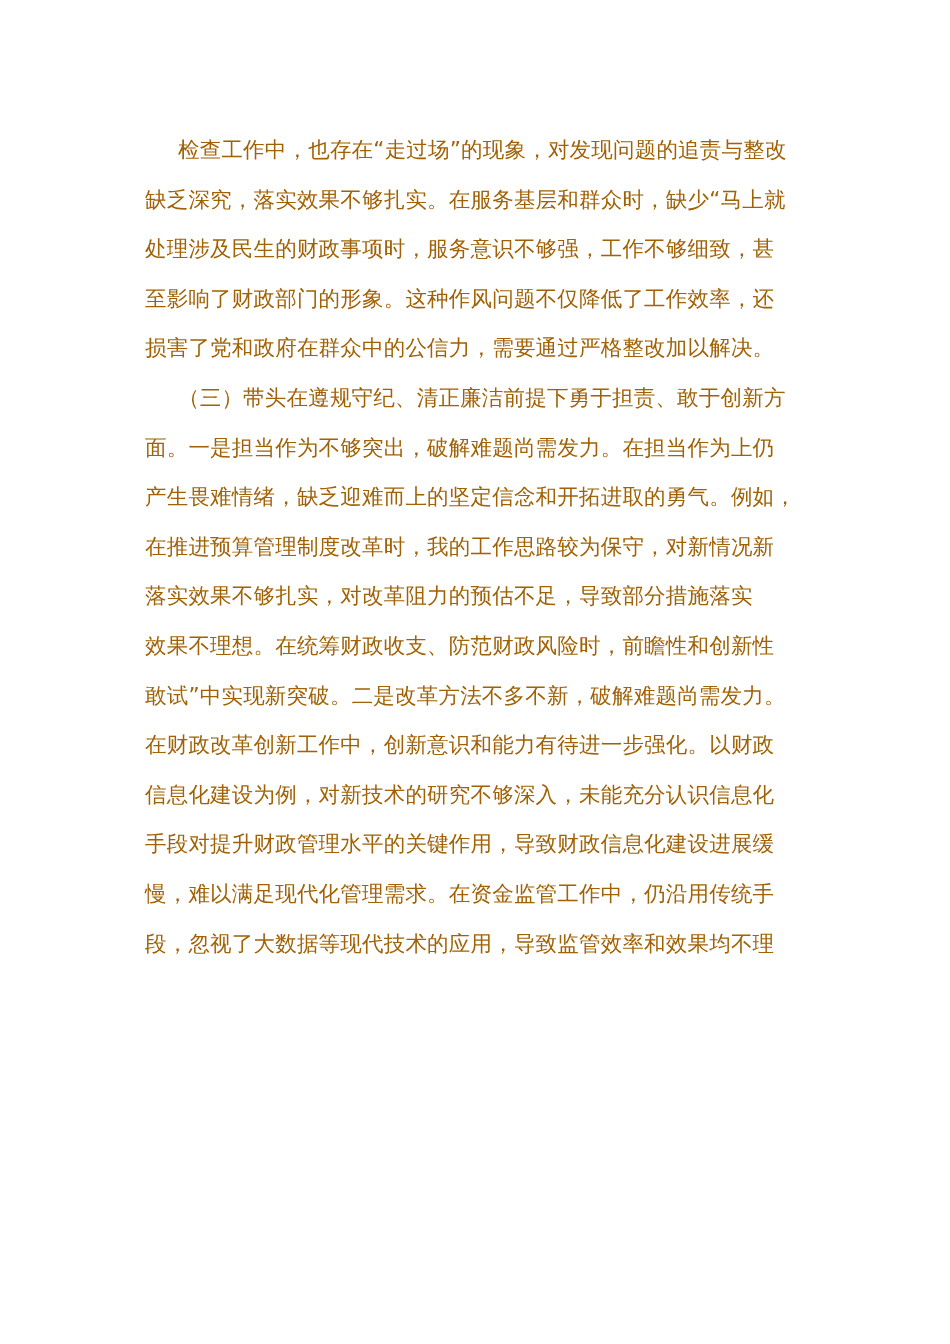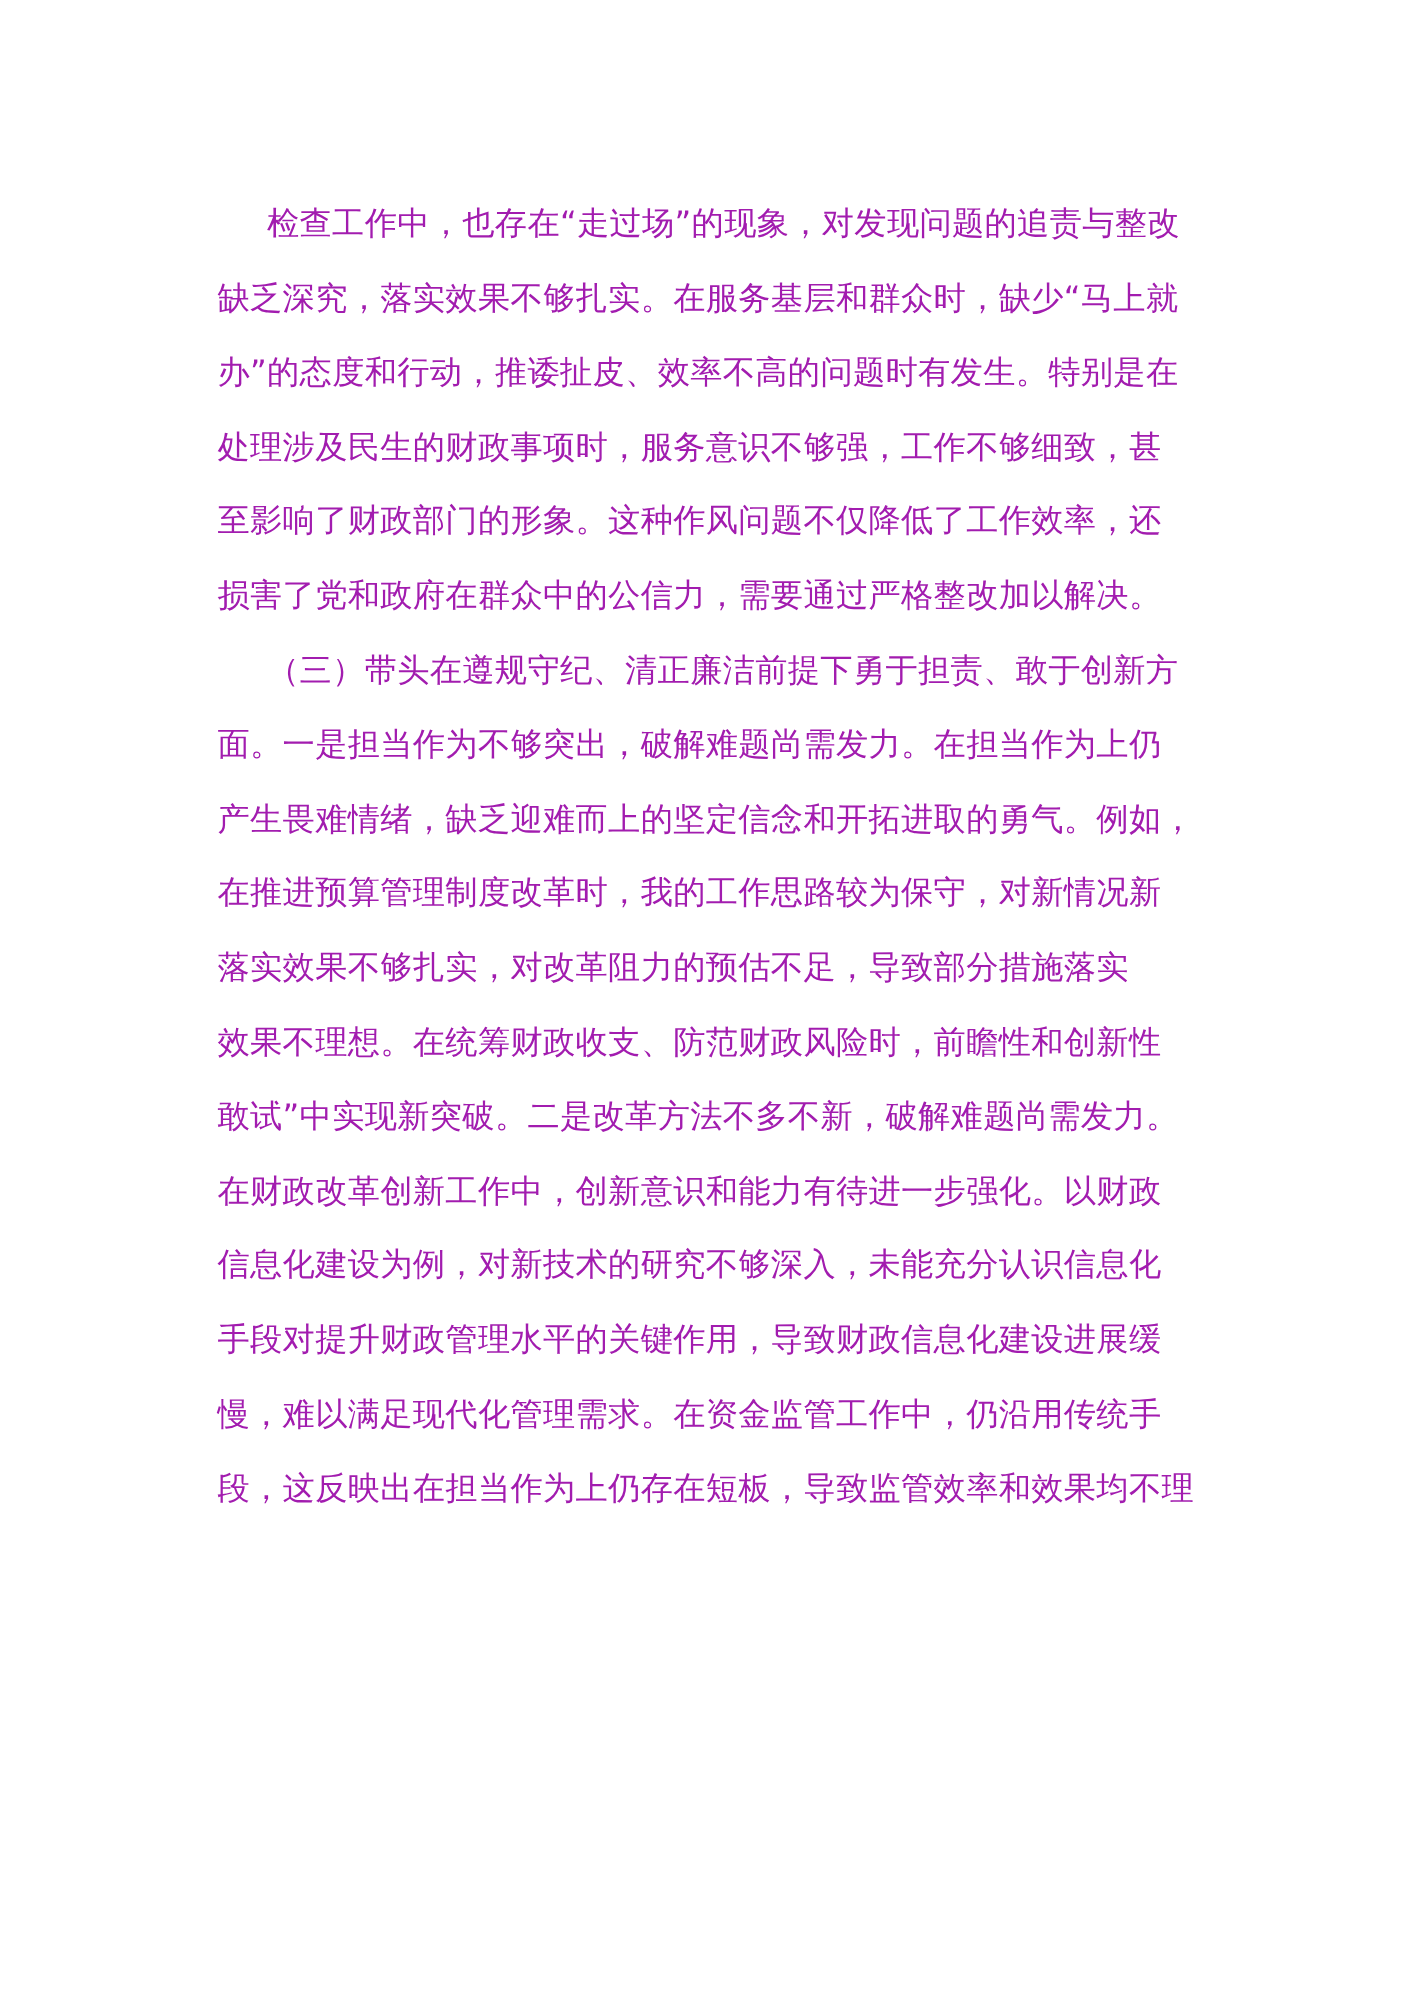--- a/index.html
+++ b/index.html
@@ -3,50 +3,49 @@
 <meta charset="utf-8">
 <style>
   html, body { margin: 0; padding: 0; background: #ffffff; }
   body { width: 950px; height: 1344px; position: relative; overflow: hidden; }
   .page {
     position: absolute;
     left: 145px;
     top: 132px;
     width: 665px;
     font-family: "DejaVu Sans", "Liberation Sans", sans-serif;
-    color: #a21caf;
+    color: #a16207;
     font-size: 21.5px;
     letter-spacing: 0.2px;
   }
   .line {
     height: 49.6px;
     line-height: 36px;
     white-space: nowrap;
   }
   .indent { padding-left: 33px; }
 </style>
 </head>
 <body>
 
 <div class="page">
   <div>
     <div class="line indent">检查工作中，也存在“走过场”的现象，对发现问题的追责与整改</div>
     <div class="line">缺乏深究，落实效果不够扎实。在服务基层和群众时，缺少“马上就</div>
-    <div class="line">办”的态度和行动，推诿扯皮、效率不高的问题时有发生。特别是在</div>
     <div class="line">处理涉及民生的财政事项时，服务意识不够强，工作不够细致，甚</div>
     <div class="line">至影响了财政部门的形象。这种作风问题不仅降低了工作效率，还</div>
     <div class="line">损害了党和政府在群众中的公信力，需要通过严格整改加以解决。</div>
   </div>
   <div>
     <div class="line indent">（三）带头在遵规守纪、清正廉洁前提下勇于担责、敢于创新方</div>
     <div class="line">面。一是担当作为不够突出，破解难题尚需发力。在担当作为上仍</div>
     <div class="line">产生畏难情绪，缺乏迎难而上的坚定信念和开拓进取的勇气。例如，</div>
     <div class="line">在推进预算管理制度改革时，我的工作思路较为保守，对新情况新</div>
     <div class="line">落实效果不够扎实，对改革阻力的预估不足，导致部分措施落实</div>
     <div class="line">效果不理想。在统筹财政收支、防范财政风险时，前瞻性和创新性</div>
     <div class="line">敢试”中实现新突破。二是改革方法不多不新，破解难题尚需发力。</div>
     <div class="line">在财政改革创新工作中，创新意识和能力有待进一步强化。以财政</div>
     <div class="line">信息化建设为例，对新技术的研究不够深入，未能充分认识信息化</div>
     <div class="line">手段对提升财政管理水平的关键作用，导致财政信息化建设进展缓</div>
     <div class="line">慢，难以满足现代化管理需求。在资金监管工作中，仍沿用传统手</div>
-    <div class="line">段，这反映出在担当作为上仍存在短板，导致监管效率和效果均不理</div>
+    <div class="line">段，忽视了大数据等现代技术的应用，导致监管效率和效果均不理</div>
   </div>
 </div>
 
 </body></html>

